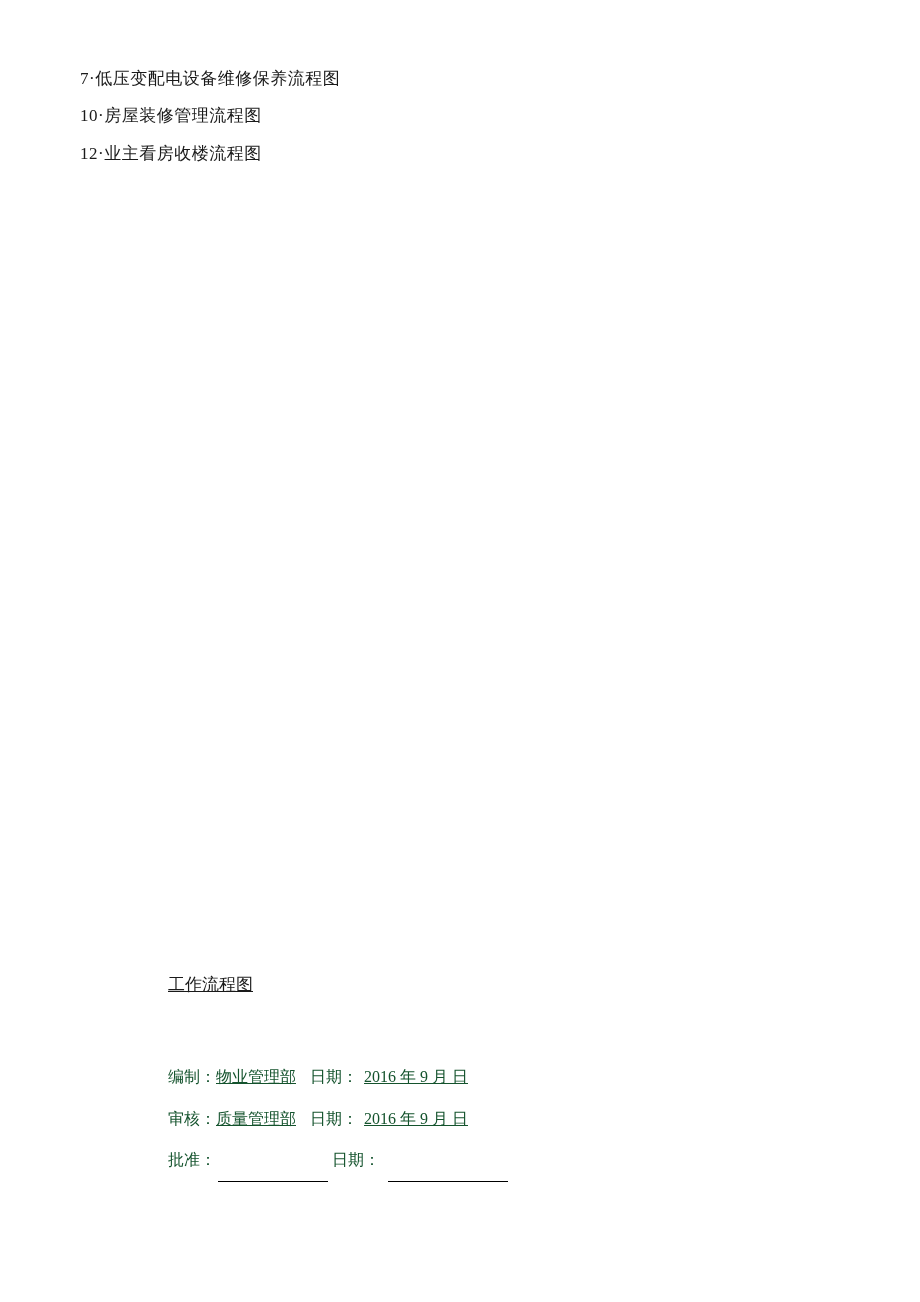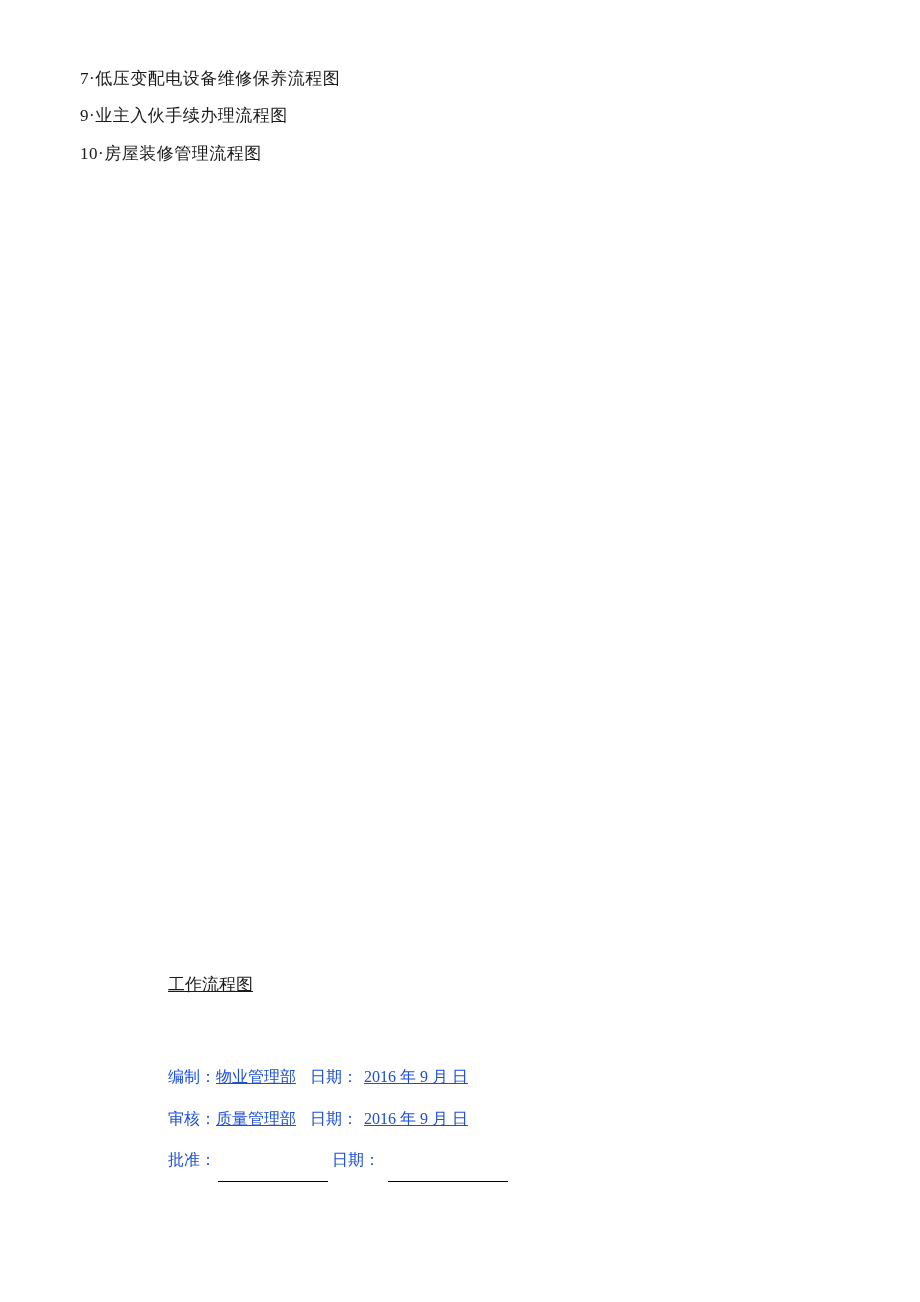--- a/index.html
+++ b/index.html
@@ -51,21 +51,21 @@
       margin-bottom: 60px;
       padding-left: 80px;
     }
 
     .meta-section {
       padding-left: 80px;
     }
 
     .meta-row {
       font-size: 16px;
-      color: #1d4ed8;
+      color: #14532d;
       line-height: 2.6;
       display: flex;
       align-items: baseline;
     }
 
     .meta-label {
       min-width: 38px;
     }
 
     .underline-text {
@@ -99,22 +99,22 @@
       margin-left: 2px;
     }
   </style>
 </head>
 <body>
 
 <div class="page">
 
   <div class="list-section">
     <div class="list-item">7·低压变配电设备维修保养流程图</div>
-    <div class="list-item">9·业主入伙手续办理流程图</div>
     <div class="list-item">10·房屋装修管理流程图</div>
+    <div class="list-item">12·业主看房收楼流程图</div>
   </div>
 
   <div class="bottom-section">
 
     <div class="workflow-title">工作流程图</div>
 
     <div class="meta-section">
 
       <div class="meta-row">
         <span class="meta-label">编制：</span>

